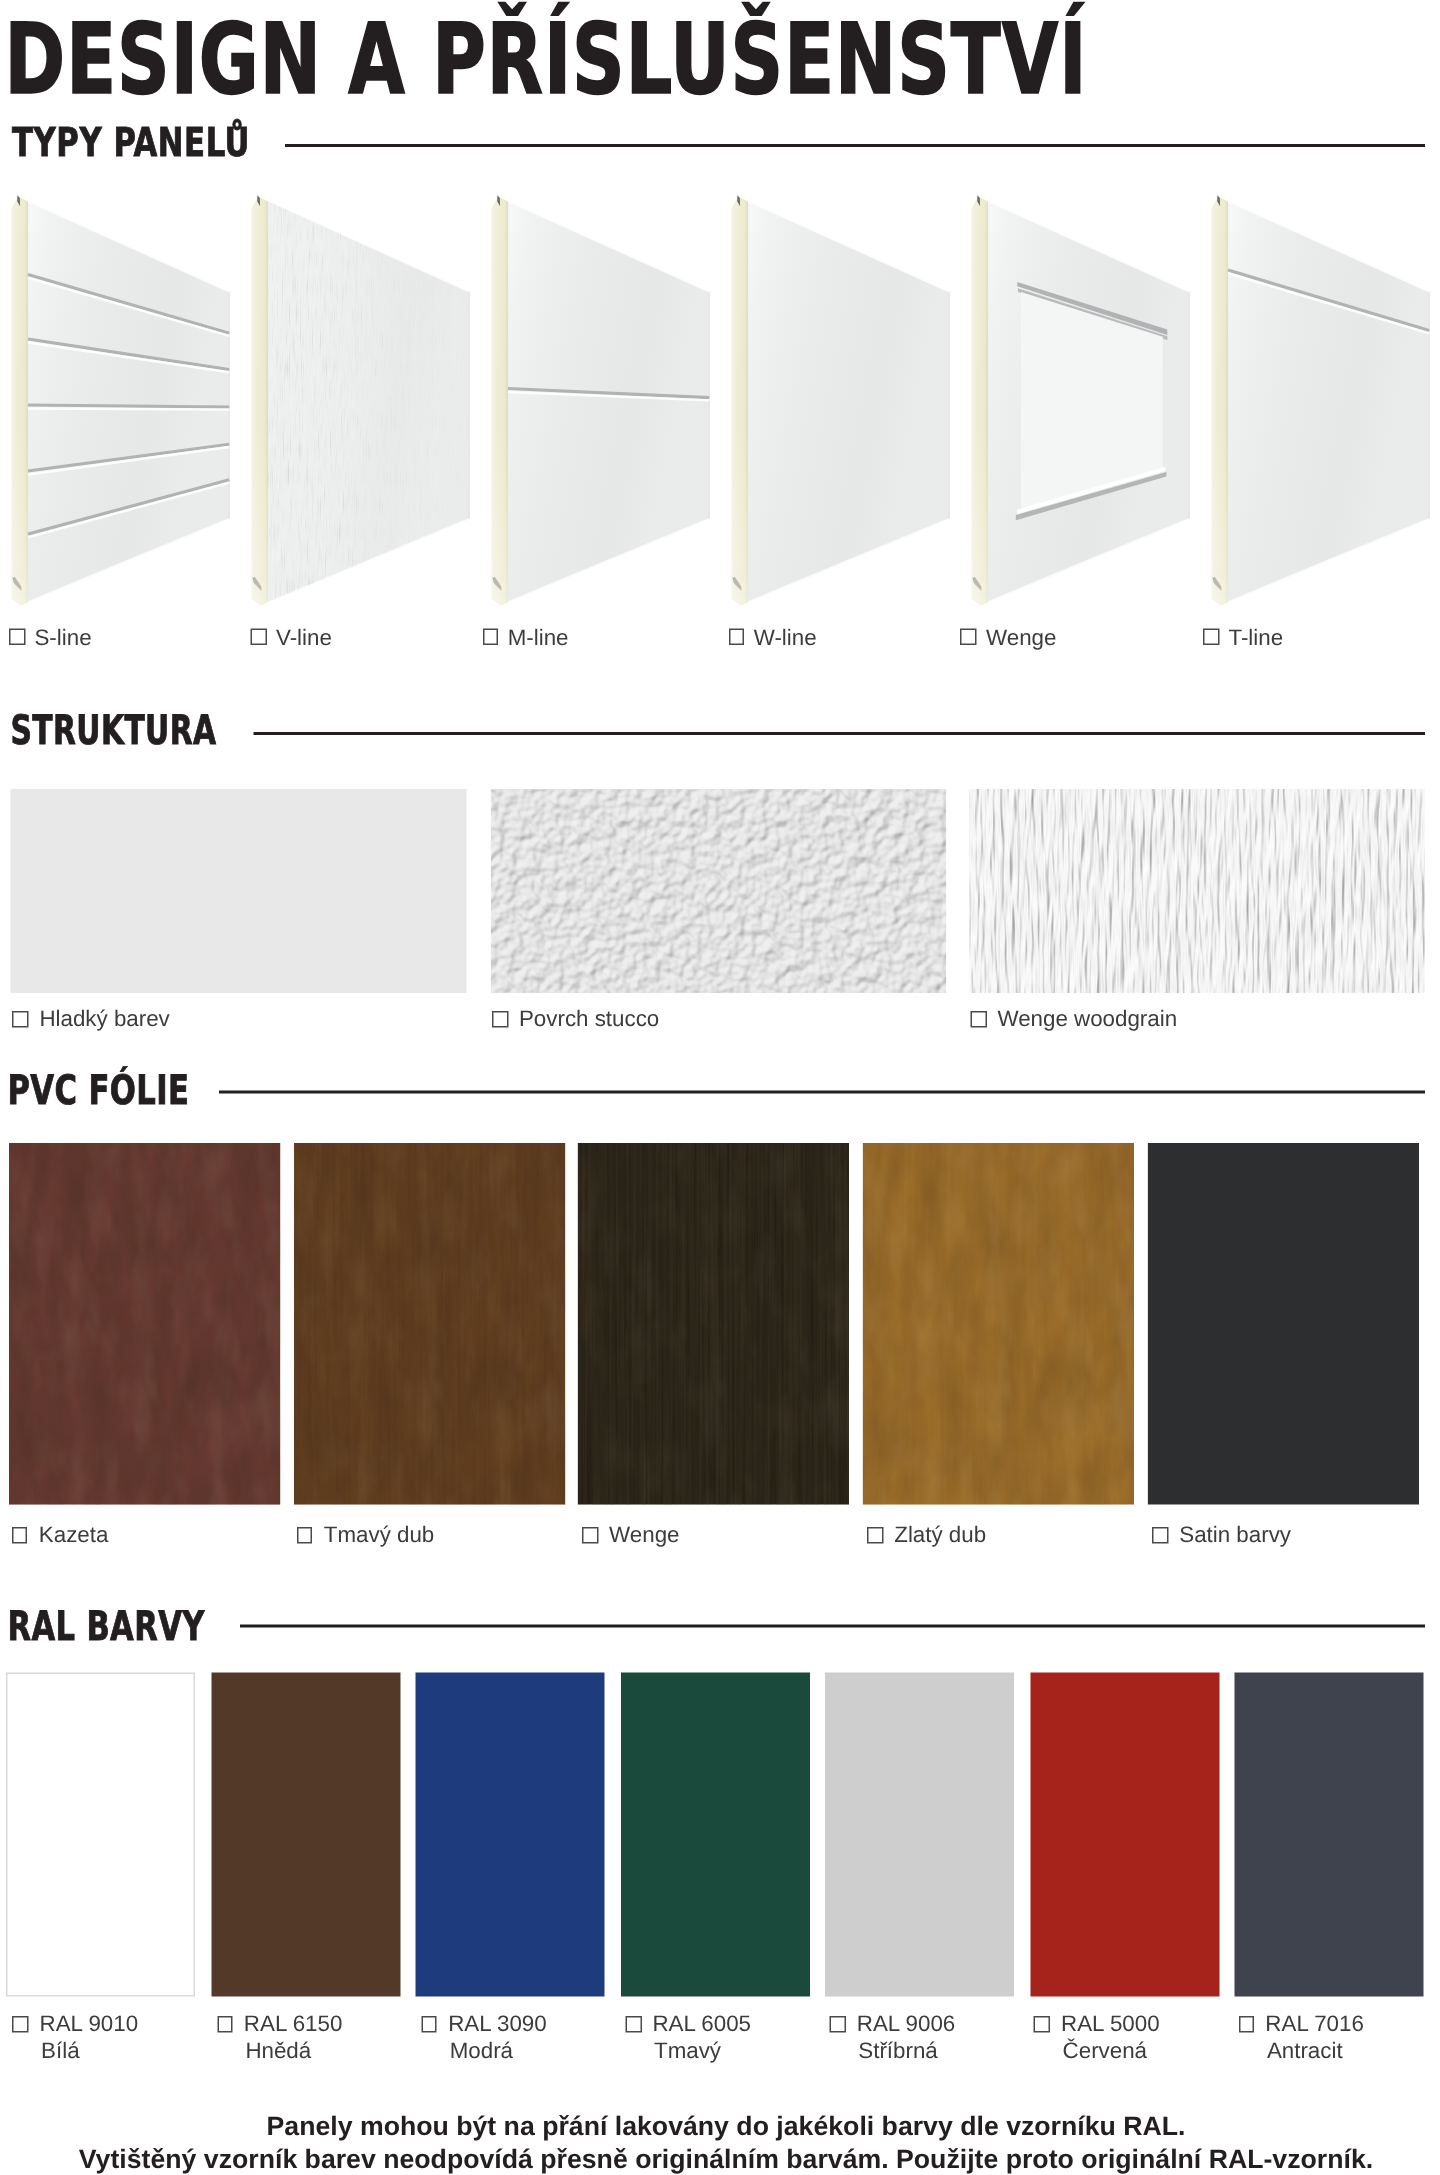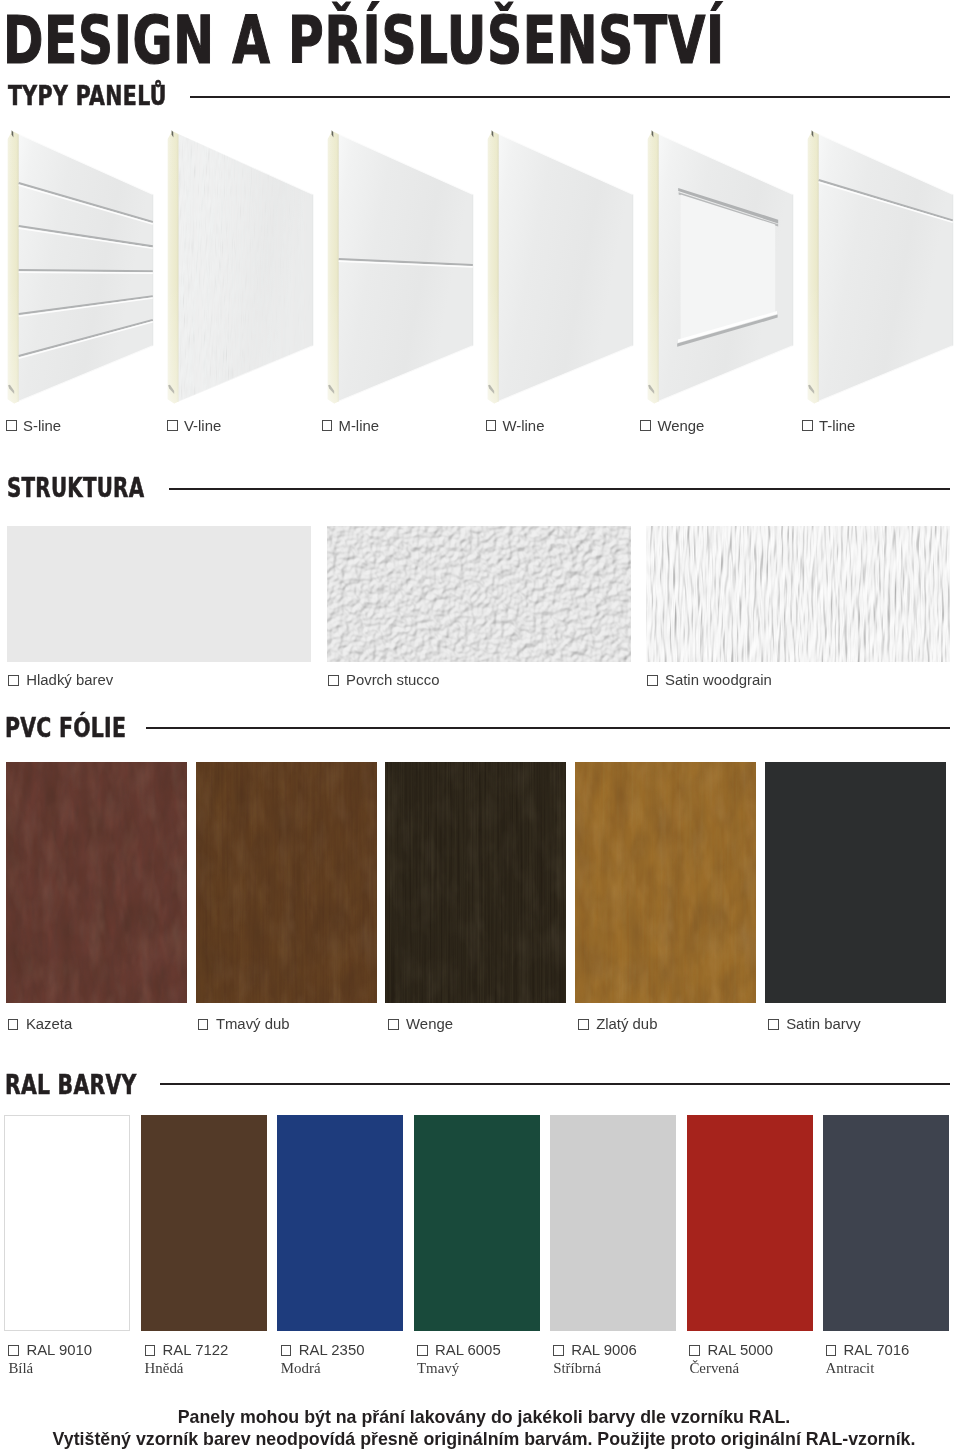--- a/index.html
+++ b/index.html
@@ -25,21 +25,21 @@
   #l-struktura{left:169px;width:781px;top:488px;}
   #l-pvc{left:146px;width:804px;top:727px;}
   #l-ral{left:160px;width:790px;top:1083px;}
 
   
   .cap{position:absolute;white-space:nowrap;font-size:14.9px;color:#3c3c3c;
     font-family:"Liberation Sans",sans-serif;line-height:15px;}
   .cap .bx{display:inline-block;width:8.6px;height:8.6px;border:1.1px solid #4a4a4a;
     vertical-align:-0.5px;margin-right:7.4px;}
   .cap.tight .bx{margin-right:6.4px;}
-  .cap .t2{display:block;margin-top:3px;font-family:Liberation Serif, serif;}
+  .cap .t2{display:block;margin-left:19px;margin-top:3px;}
 
   
   .panelrow{position:absolute;left:0;top:0;width:960px;height:420px;}
   .panelwrap{position:absolute;top:128px;width:160px;height:280px;}
   .panelwrap svg{display:block;overflow:visible;}
   .gr path{fill:none;}
   .gd{stroke:#b0b2b3;stroke-width:2.1;}
   .gl{stroke:#fdfdfd;stroke-width:1.6;}
   .kaz path{stroke:none;}
   .kz-out{fill:none;stroke:#e3e4e4;stroke-width:0.7;}
@@ -265,21 +265,21 @@
       </svg>
   </div>
   <div class="struct" id="st2">
     <svg width="304" height="136" viewBox="0 0 304 136" preserveAspectRatio="none">
         <rect width="304" height="136" fill="#f1f1f1"></rect>
         <rect width="304" height="136" filter="url(#woodF)" opacity="0.93"></rect>
       </svg>
   </div>
   <div class="cap" style="left:8.3px;top:673px"><span class="bx"></span><span>Hladký barev</span></div>
   <div class="cap" style="left:328px;top:673px"><span class="bx"></span><span>Povrch stucco</span></div>
-  <div class="cap" style="left:647px;top:673px"><span class="bx"></span><span>Satin woodgrain</span></div>
+  <div class="cap" style="left:647px;top:673px"><span class="bx"></span><span>Wenge woodgrain</span></div>
 
   <h2 class="sechead" id="h-pvc">PVC FÓLIE</h2>
   <div class="secline" id="l-pvc"></div>
 
   <div class="pvc" id="pv0">
       <svg width="181" height="244" viewBox="0 0 181 244" preserveAspectRatio="none">
         <rect width="181" height="244" fill="#6a3a31"></rect>
         <rect width="181" height="244" filter="url(#grainF)" opacity="0.62"></rect>
         <rect width="181" height="244" filter="url(#blotchF)" opacity="0.55"></rect>
         <rect width="181" height="244" filter="url(#blotchL)" opacity="0.16"></rect>
@@ -325,22 +325,22 @@
 
   <div class="ral rb" id="ra0"></div>
   <div class="ral" id="ra1"></div>
   <div class="ral" id="ra2"></div>
   <div class="ral" id="ra3"></div>
   <div class="ral" id="ra4"></div>
   <div class="ral" id="ra5"></div>
   <div class="ral" id="ra6"></div>
 
   <div class="cap two" style="left:8.4px;top:1343px"><span class="bx"></span><span>RAL 9010</span><span class="t2">Bílá</span></div>
-  <div class="cap two" style="left:144.6px;top:1343px"><span class="bx"></span><span>RAL 7122</span><span class="t2">Hnědá</span></div>
-  <div class="cap two" style="left:280.8px;top:1343px"><span class="bx"></span><span>RAL 2350</span><span class="t2">Modrá</span></div>
+  <div class="cap two" style="left:144.6px;top:1343px"><span class="bx"></span><span>RAL 6150</span><span class="t2">Hnědá</span></div>
+  <div class="cap two" style="left:280.8px;top:1343px"><span class="bx"></span><span>RAL 3090</span><span class="t2">Modrá</span></div>
   <div class="cap two" style="left:417.0px;top:1343px"><span class="bx"></span><span>RAL 6005</span><span class="t2">Tmavý</span></div>
   <div class="cap two" style="left:553.2px;top:1343px"><span class="bx"></span><span>RAL 9006</span><span class="t2">Stříbrná</span></div>
   <div class="cap two" style="left:689.4px;top:1343px"><span class="bx"></span><span>RAL 5000</span><span class="t2">Červená</span></div>
   <div class="cap two" style="left:825.6px;top:1343px"><span class="bx"></span><span>RAL 7016</span><span class="t2">Antracit</span></div>
 
   <div class="foot" id="foot1">Panely mohou být na přání lakovány do jakékoli barvy dle vzorníku RAL.</div>
   <div class="foot" id="foot2">Vytištěný vzorník barev neodpovídá přesně originálním barvám. Použijte proto originální RAL-vzorník.</div>
 </div>
 
 </body></html>

